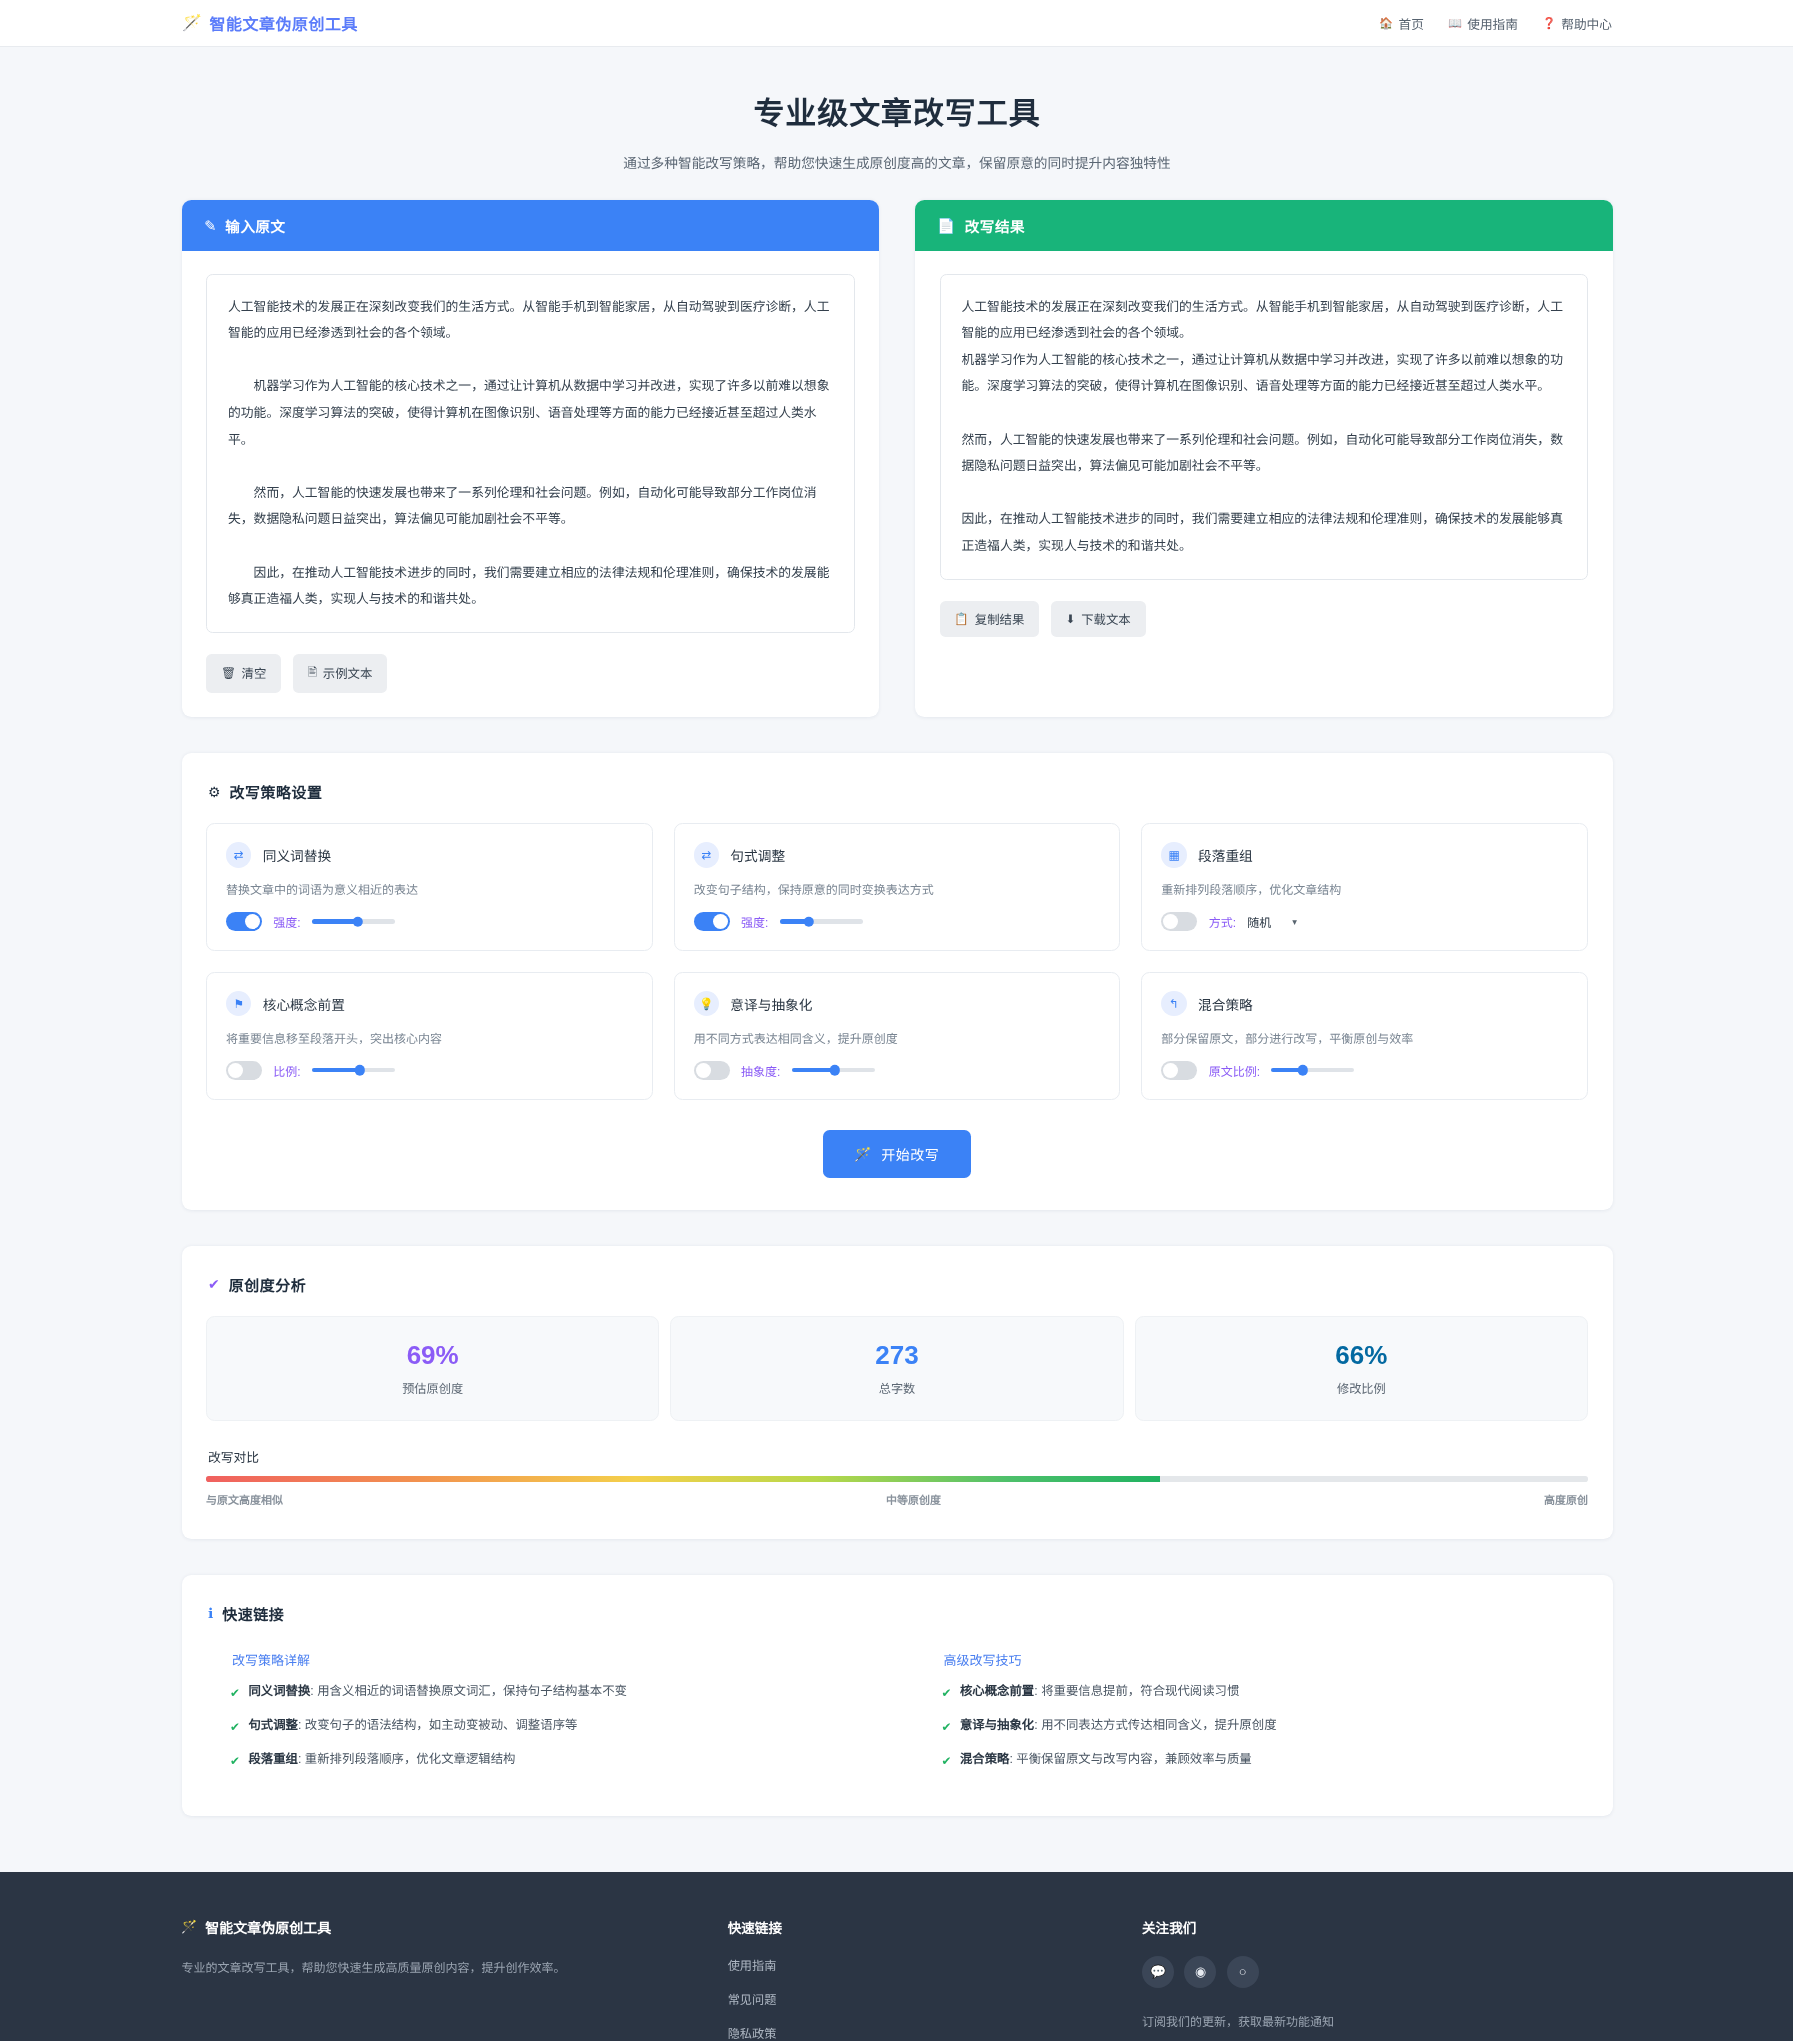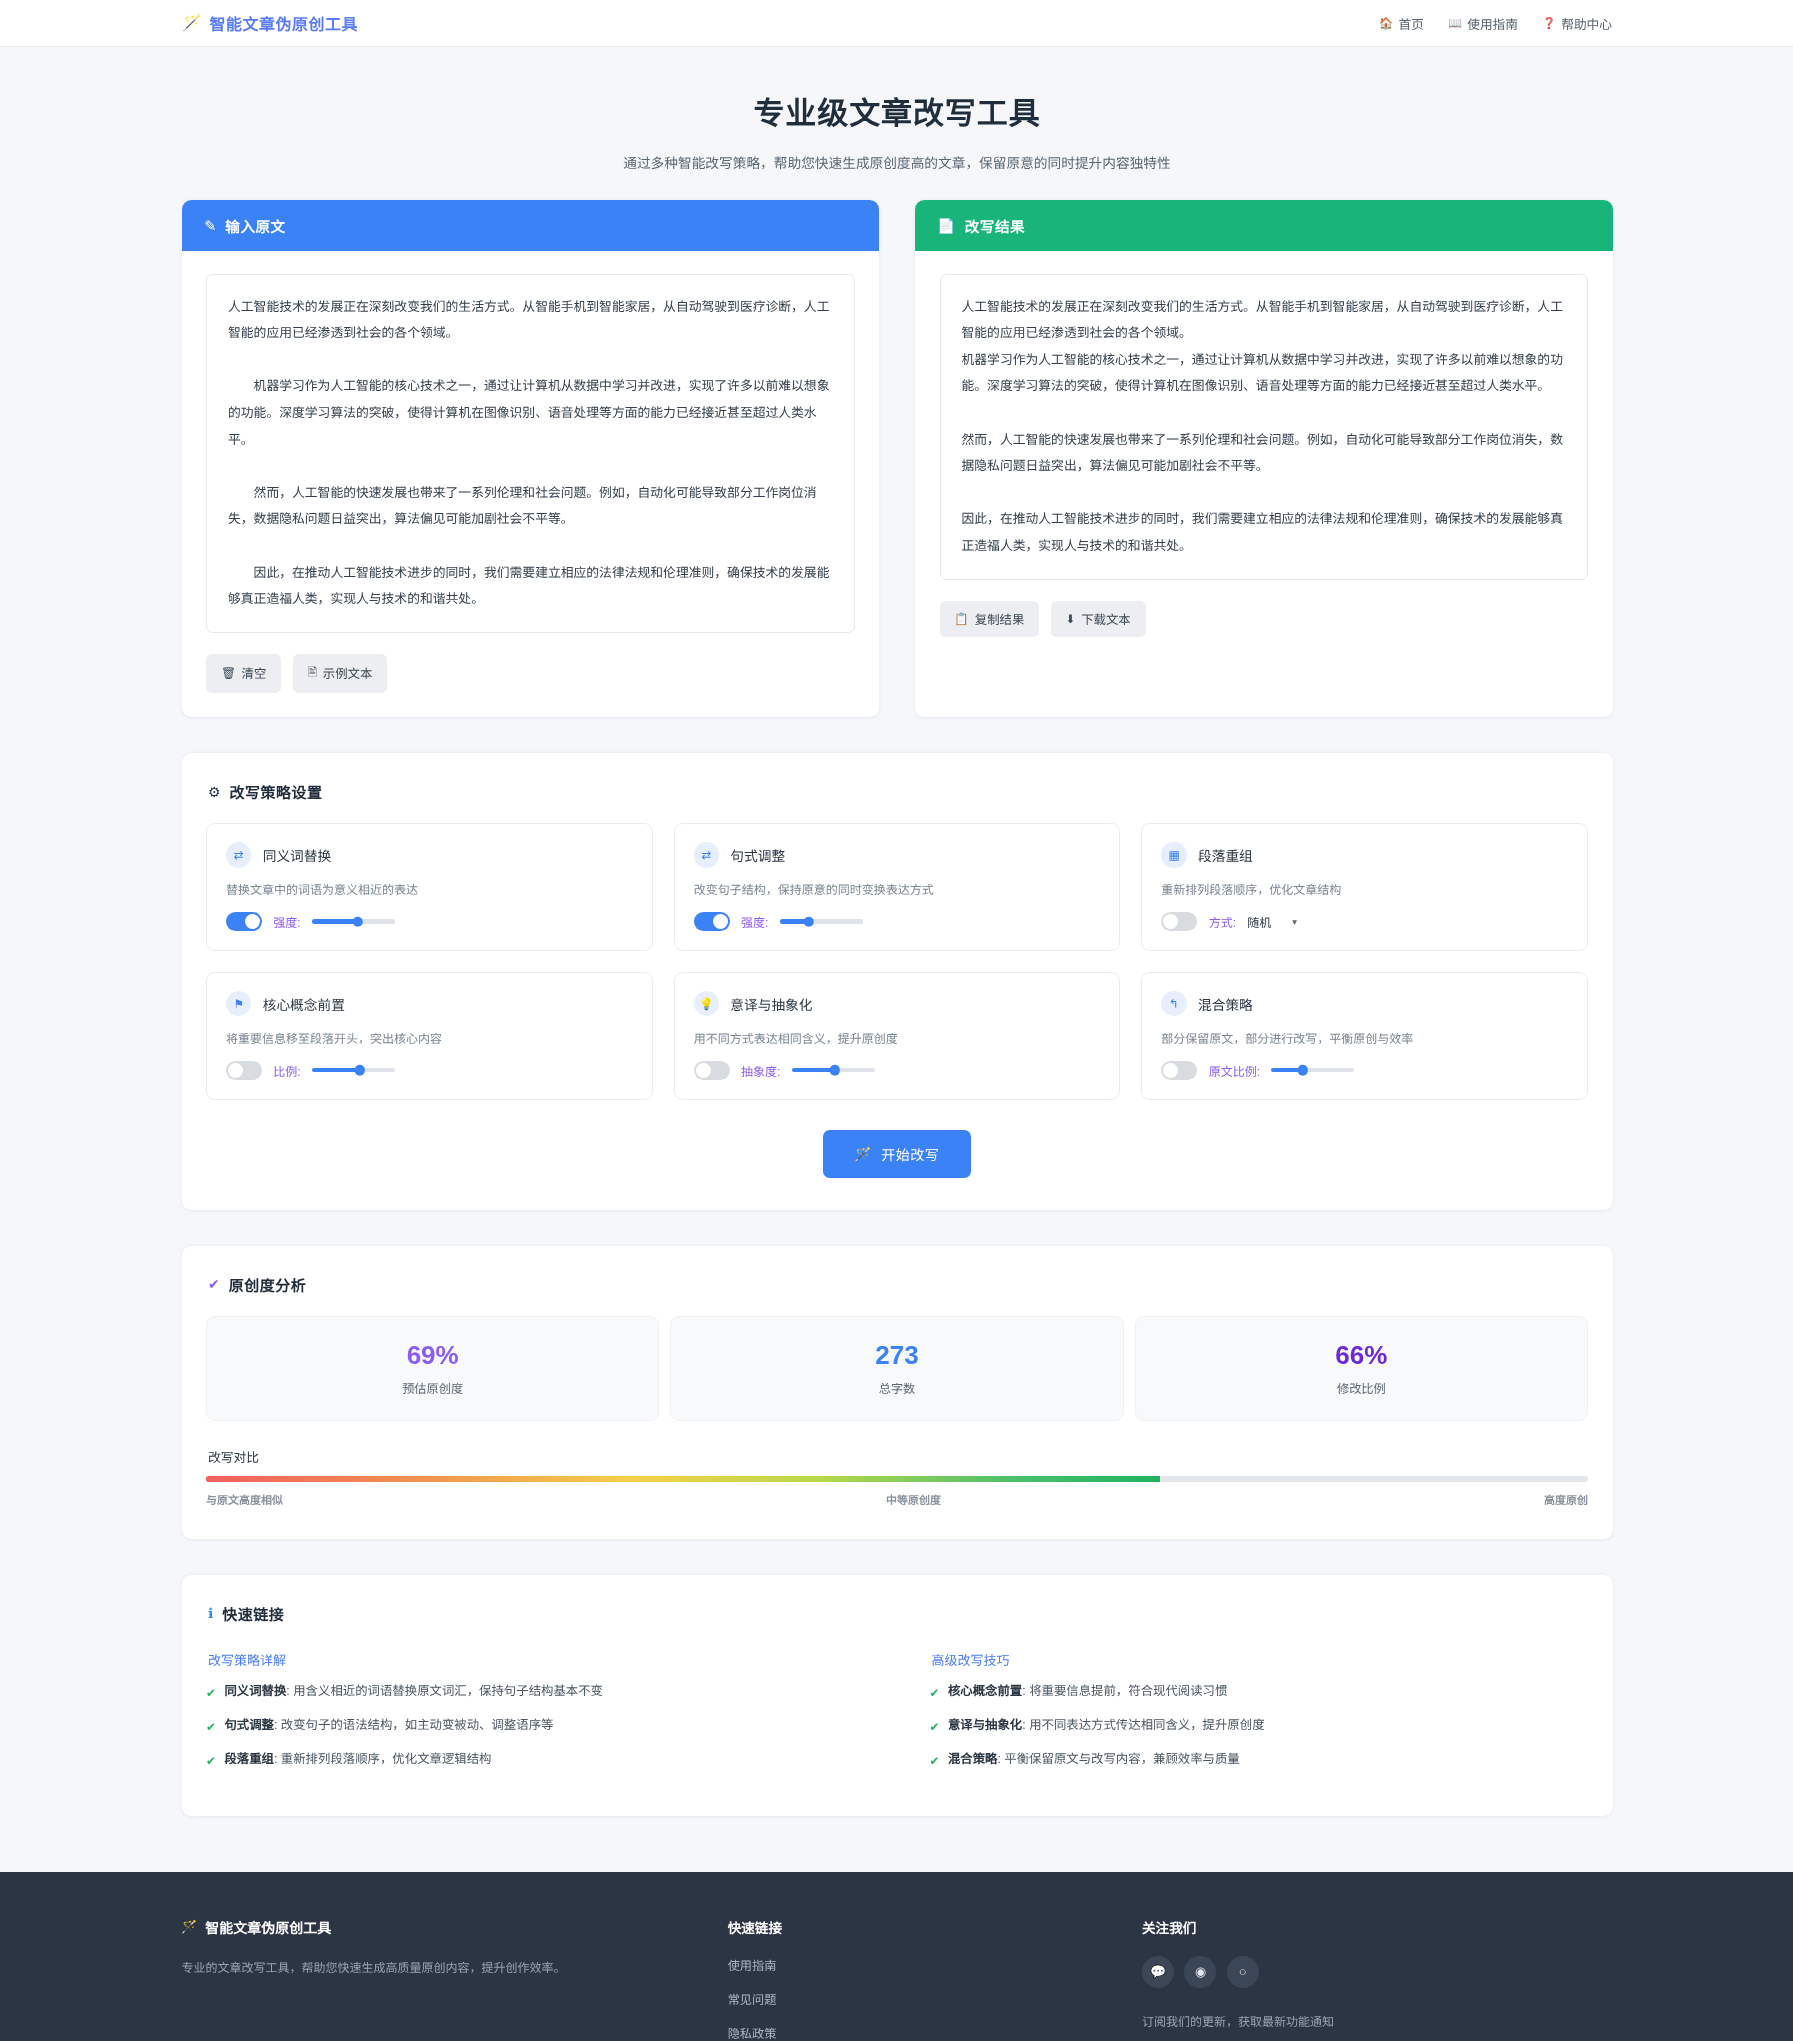--- a/index.html
+++ b/index.html
@@ -246,21 +246,21 @@
   }
   .scale-row {
     display: flex; justify-content: space-between;
     margin-top: 8.5px;
     font-size: 11px;
     color: #8a939d;
     font-weight: bold;
   }
 
   
-  .feat-grid { display: grid; grid-template-columns: 1fr 1fr; gap: 0 65px; }
+  .feat-grid { display: grid; grid-template-columns: 1fr 1fr; gap: 0 65px; margin-left: 24px; }
   .feat-head {
     font-size: 13px; color: #4a7ff0; margin: 5.6px 0 13px 1.9px;
   }
   .feat-item {
     display: flex; align-items: flex-start; gap: 8.5px;
     font-size: 12.4px; color: #4a5663;
     margin-bottom: 13px;
     line-height: 1.6;
   }
   .feat-item .check { color: #20b261; font-size: 11.8px; margin-top: 1.9px; }
@@ -507,21 +507,21 @@
     <div class="stat-grid">
       <div class="stat-card">
         <div class="stat-val" style="color:#8b5cf6">69%</div>
         <div class="stat-lab">预估原创度</div>
       </div>
       <div class="stat-card">
         <div class="stat-val" style="color:#3b82f6">273</div>
         <div class="stat-lab">总字数</div>
       </div>
       <div class="stat-card">
-        <div class="stat-val" style="color:#6d28d9">66%</div>
+        <div class="stat-val" style="color:#0369a1">66%</div>
         <div class="stat-lab">修改比例</div>
       </div>
     </div>
 
     <div class="compare-label">改写对比</div>
     <div class="gradient-bar">
       <div class="gfill" style="width:69%"></div>
     </div>
     <div class="scale-row">
       <span>与原文高度相似</span>

